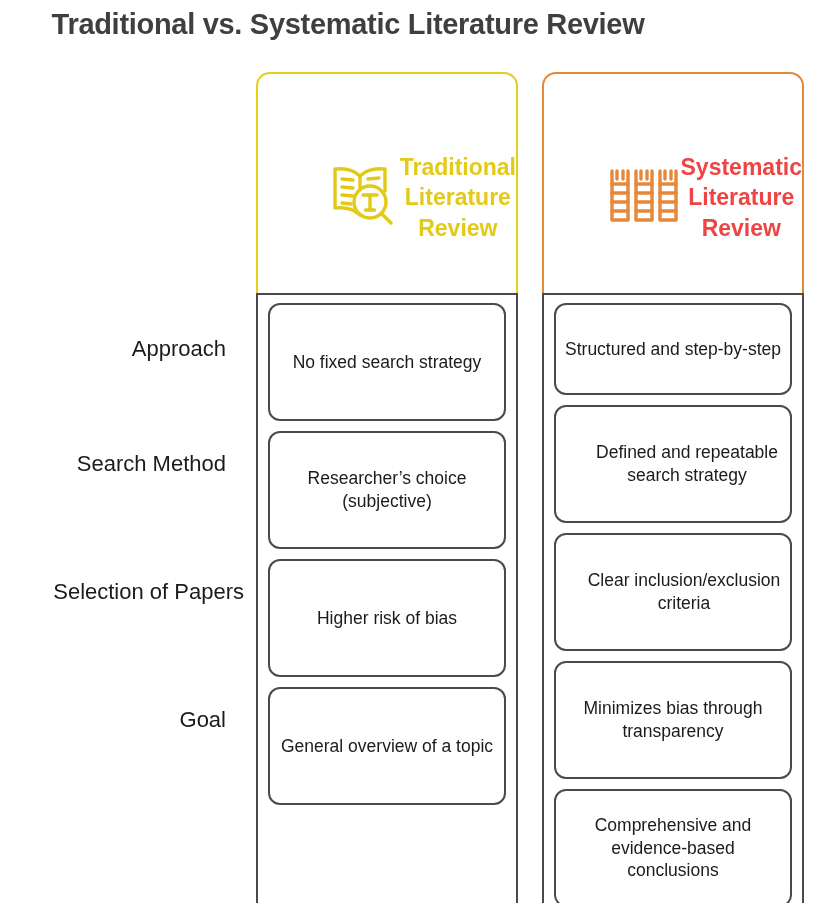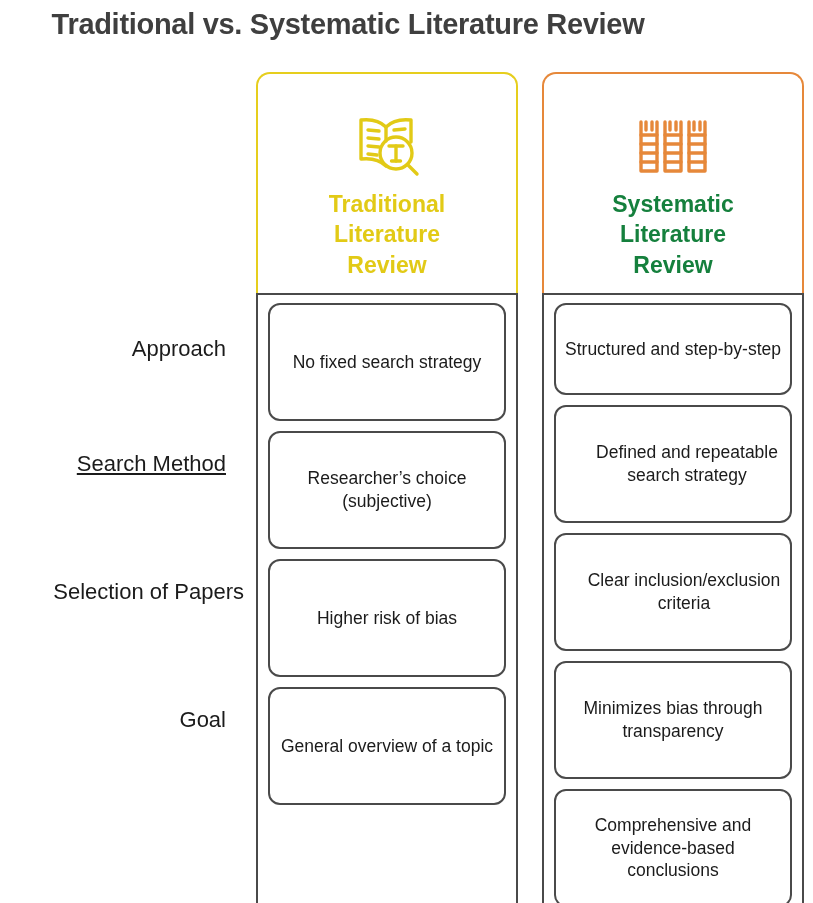--- a/index.html
+++ b/index.html
@@ -65,23 +65,22 @@
   }
 
   
   .col-header {
     border: 2.5px solid #e6ce1d;
     border-bottom: none;
     border-radius: 14px 14px 0 0;
     height: 221px;
     box-sizing: border-box;
     display: flex;
-    flex-direction: column;
-    align-items: center;
-    justify-content: center;
+    align-items: center;
+    justify-content: flex-end;
     padding-top: 22px;
     background: #ffffff;
   }
   .column.systematic .col-header {
     border-color: #e6883a;
   }
 
   .col-icon {
     height: 74px;
     display: flex;
@@ -90,21 +89,21 @@
   }
   .col-title {
     margin-top: 6px;
     font-size: 23px;
     font-weight: bold;
     line-height: 1.32;
     text-align: center;
     color: #e2ca16;
   }
   .column.systematic .col-title {
-    color: #15803d;
+    color: #ef4444;
   }
 
   
   .col-body {
     border: 2.5px solid #4a4a4a;
     border-radius: 0 0 16px 16px;
     box-sizing: border-box;
     flex: 1;
     padding: 8px 10px 12px 10px;
     display: flex;
@@ -128,21 +127,21 @@
     background: #ffffff;
   }
 </style>
 </head>
 <body>
 
 <div class="page-title">Traditional vs. Systematic Literature Review</div>
 
 <div class="row-labels" style="top: 303.5px;">
   <div class="row-label" style="height: 92px; margin-bottom: 10px;">Approach</div>
-  <div class="row-label" style="height: 118px; margin-bottom: 10px; text-decoration: underline;">Search Method</div>
+  <div class="row-label" style="height: 118px; margin-bottom: 10px;">Search Method</div>
   <div class="row-label" style="height: 118px; margin-bottom: 10px; margin-left: 18px;">Selection of Papers</div>
   <div class="row-label" style="height: 118px; margin-bottom: 10px;">Goal</div>
 </div>
 
 <div class="columns">
 
   <div class="column traditional">
     <div class="col-header">
       <div class="col-icon">
         <svg width="78" height="70" viewBox="0 0 78 70" fill="none" stroke="#E2CA16" stroke-width="3.4" stroke-linecap="round" stroke-linejoin="round">

